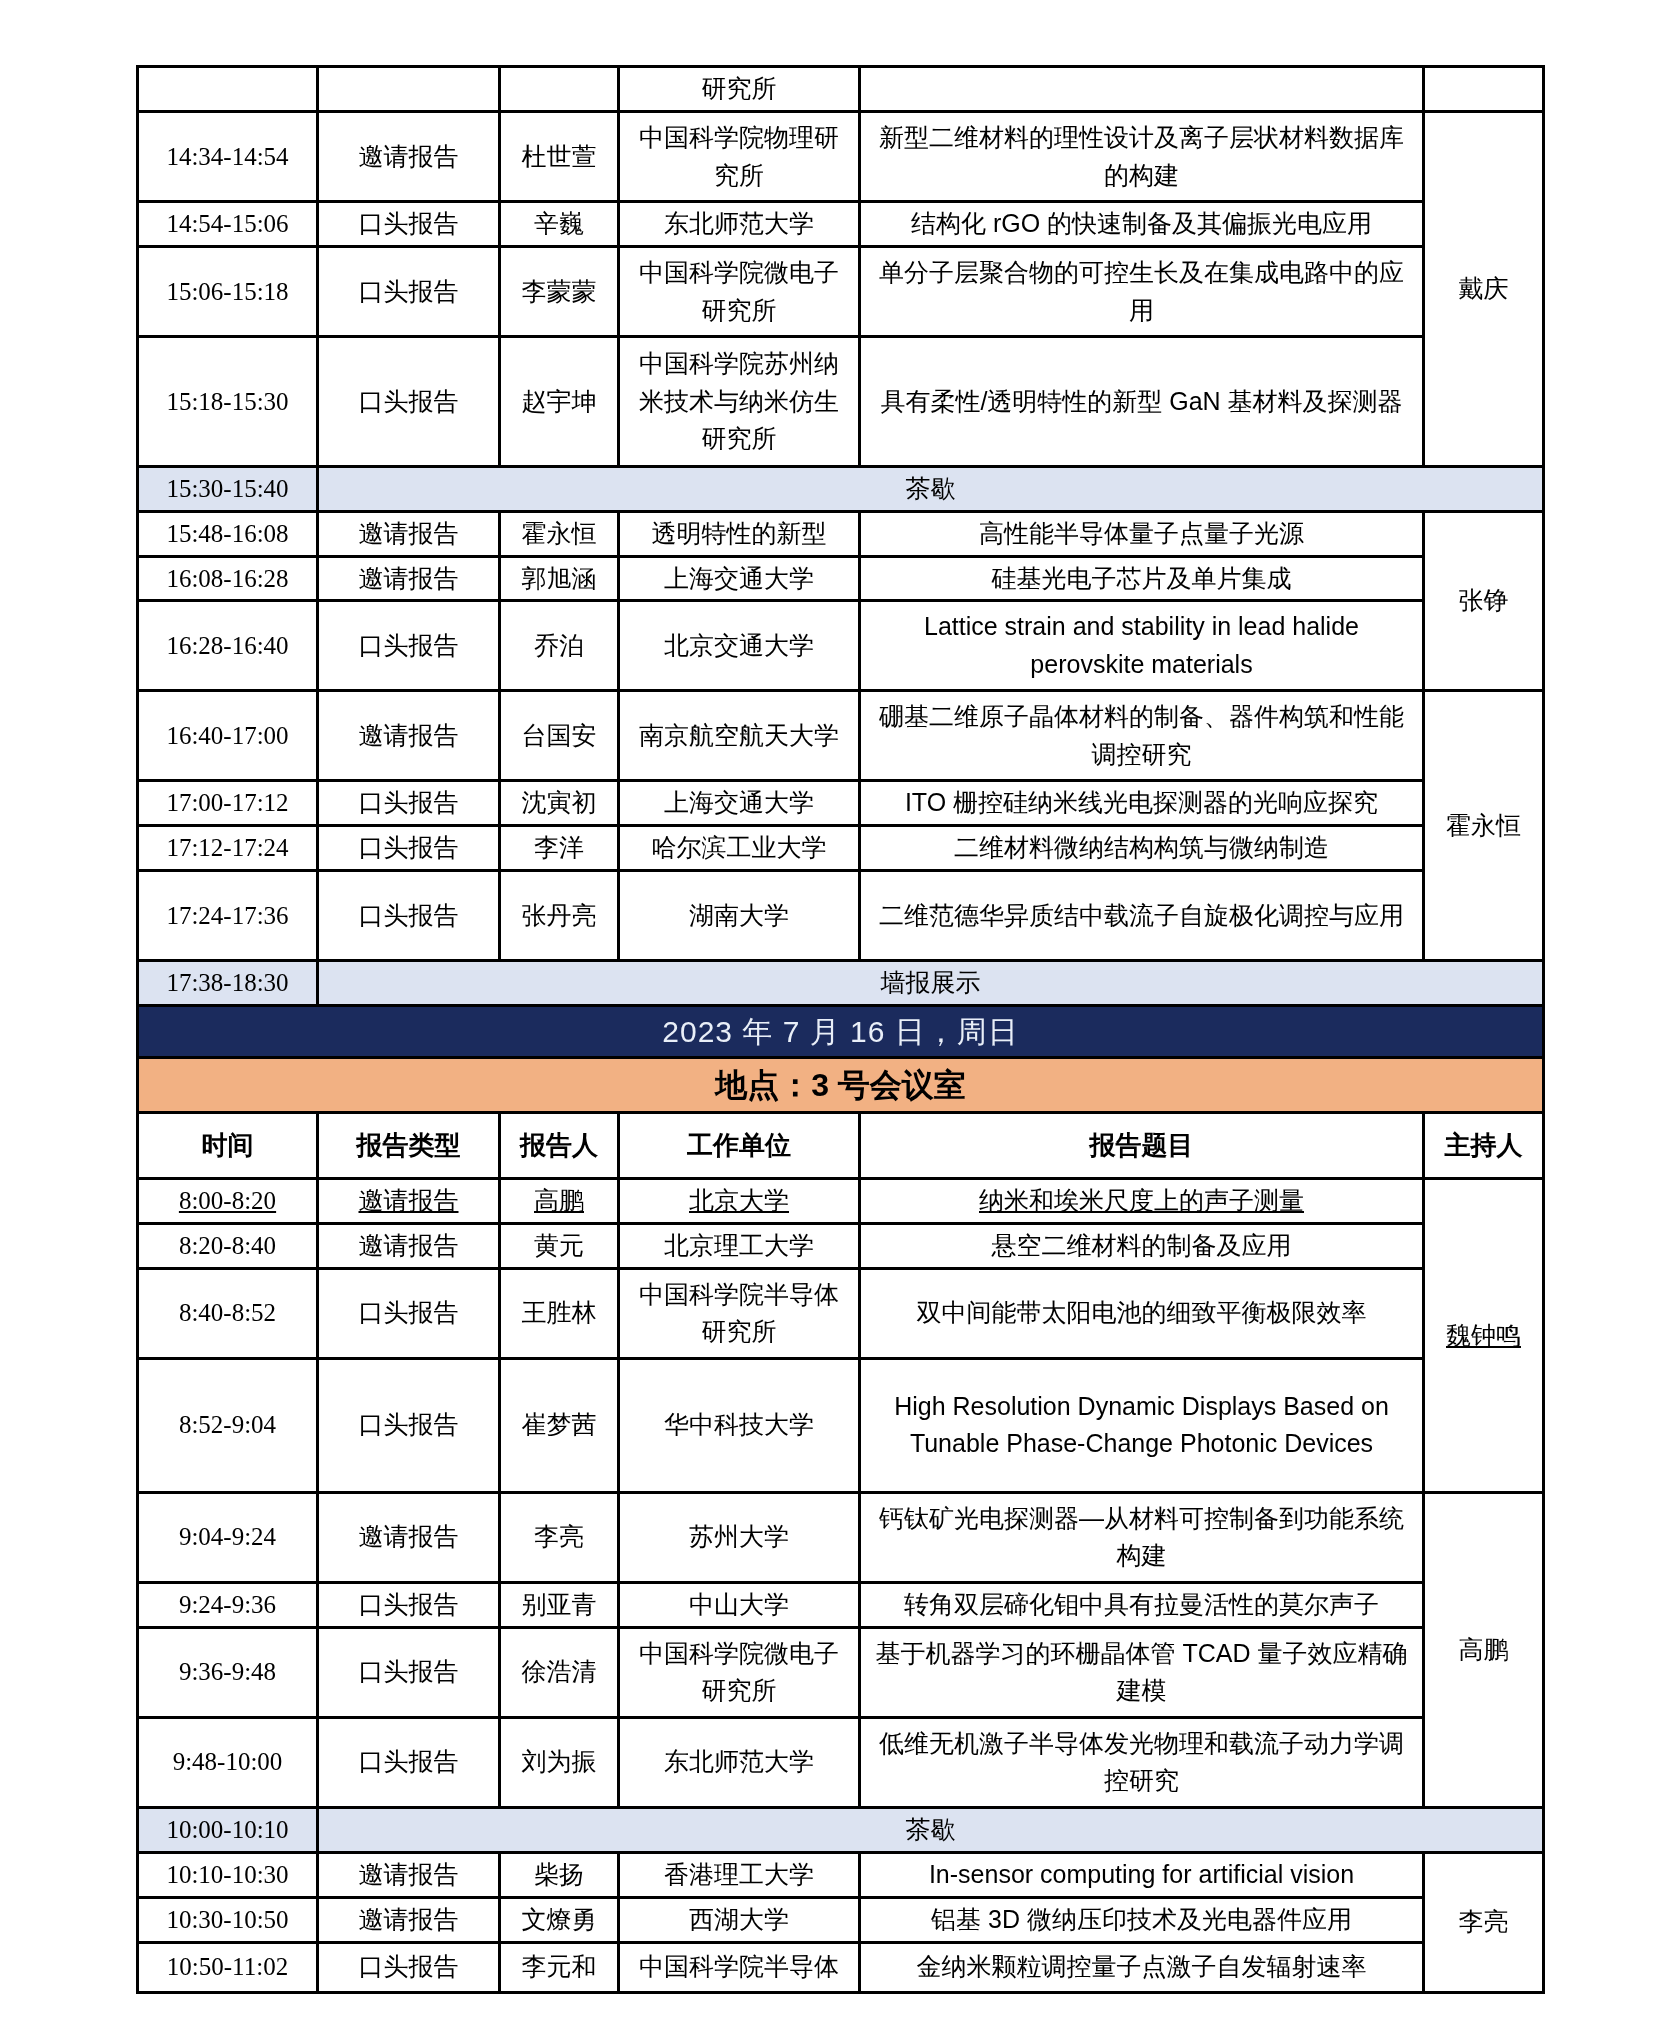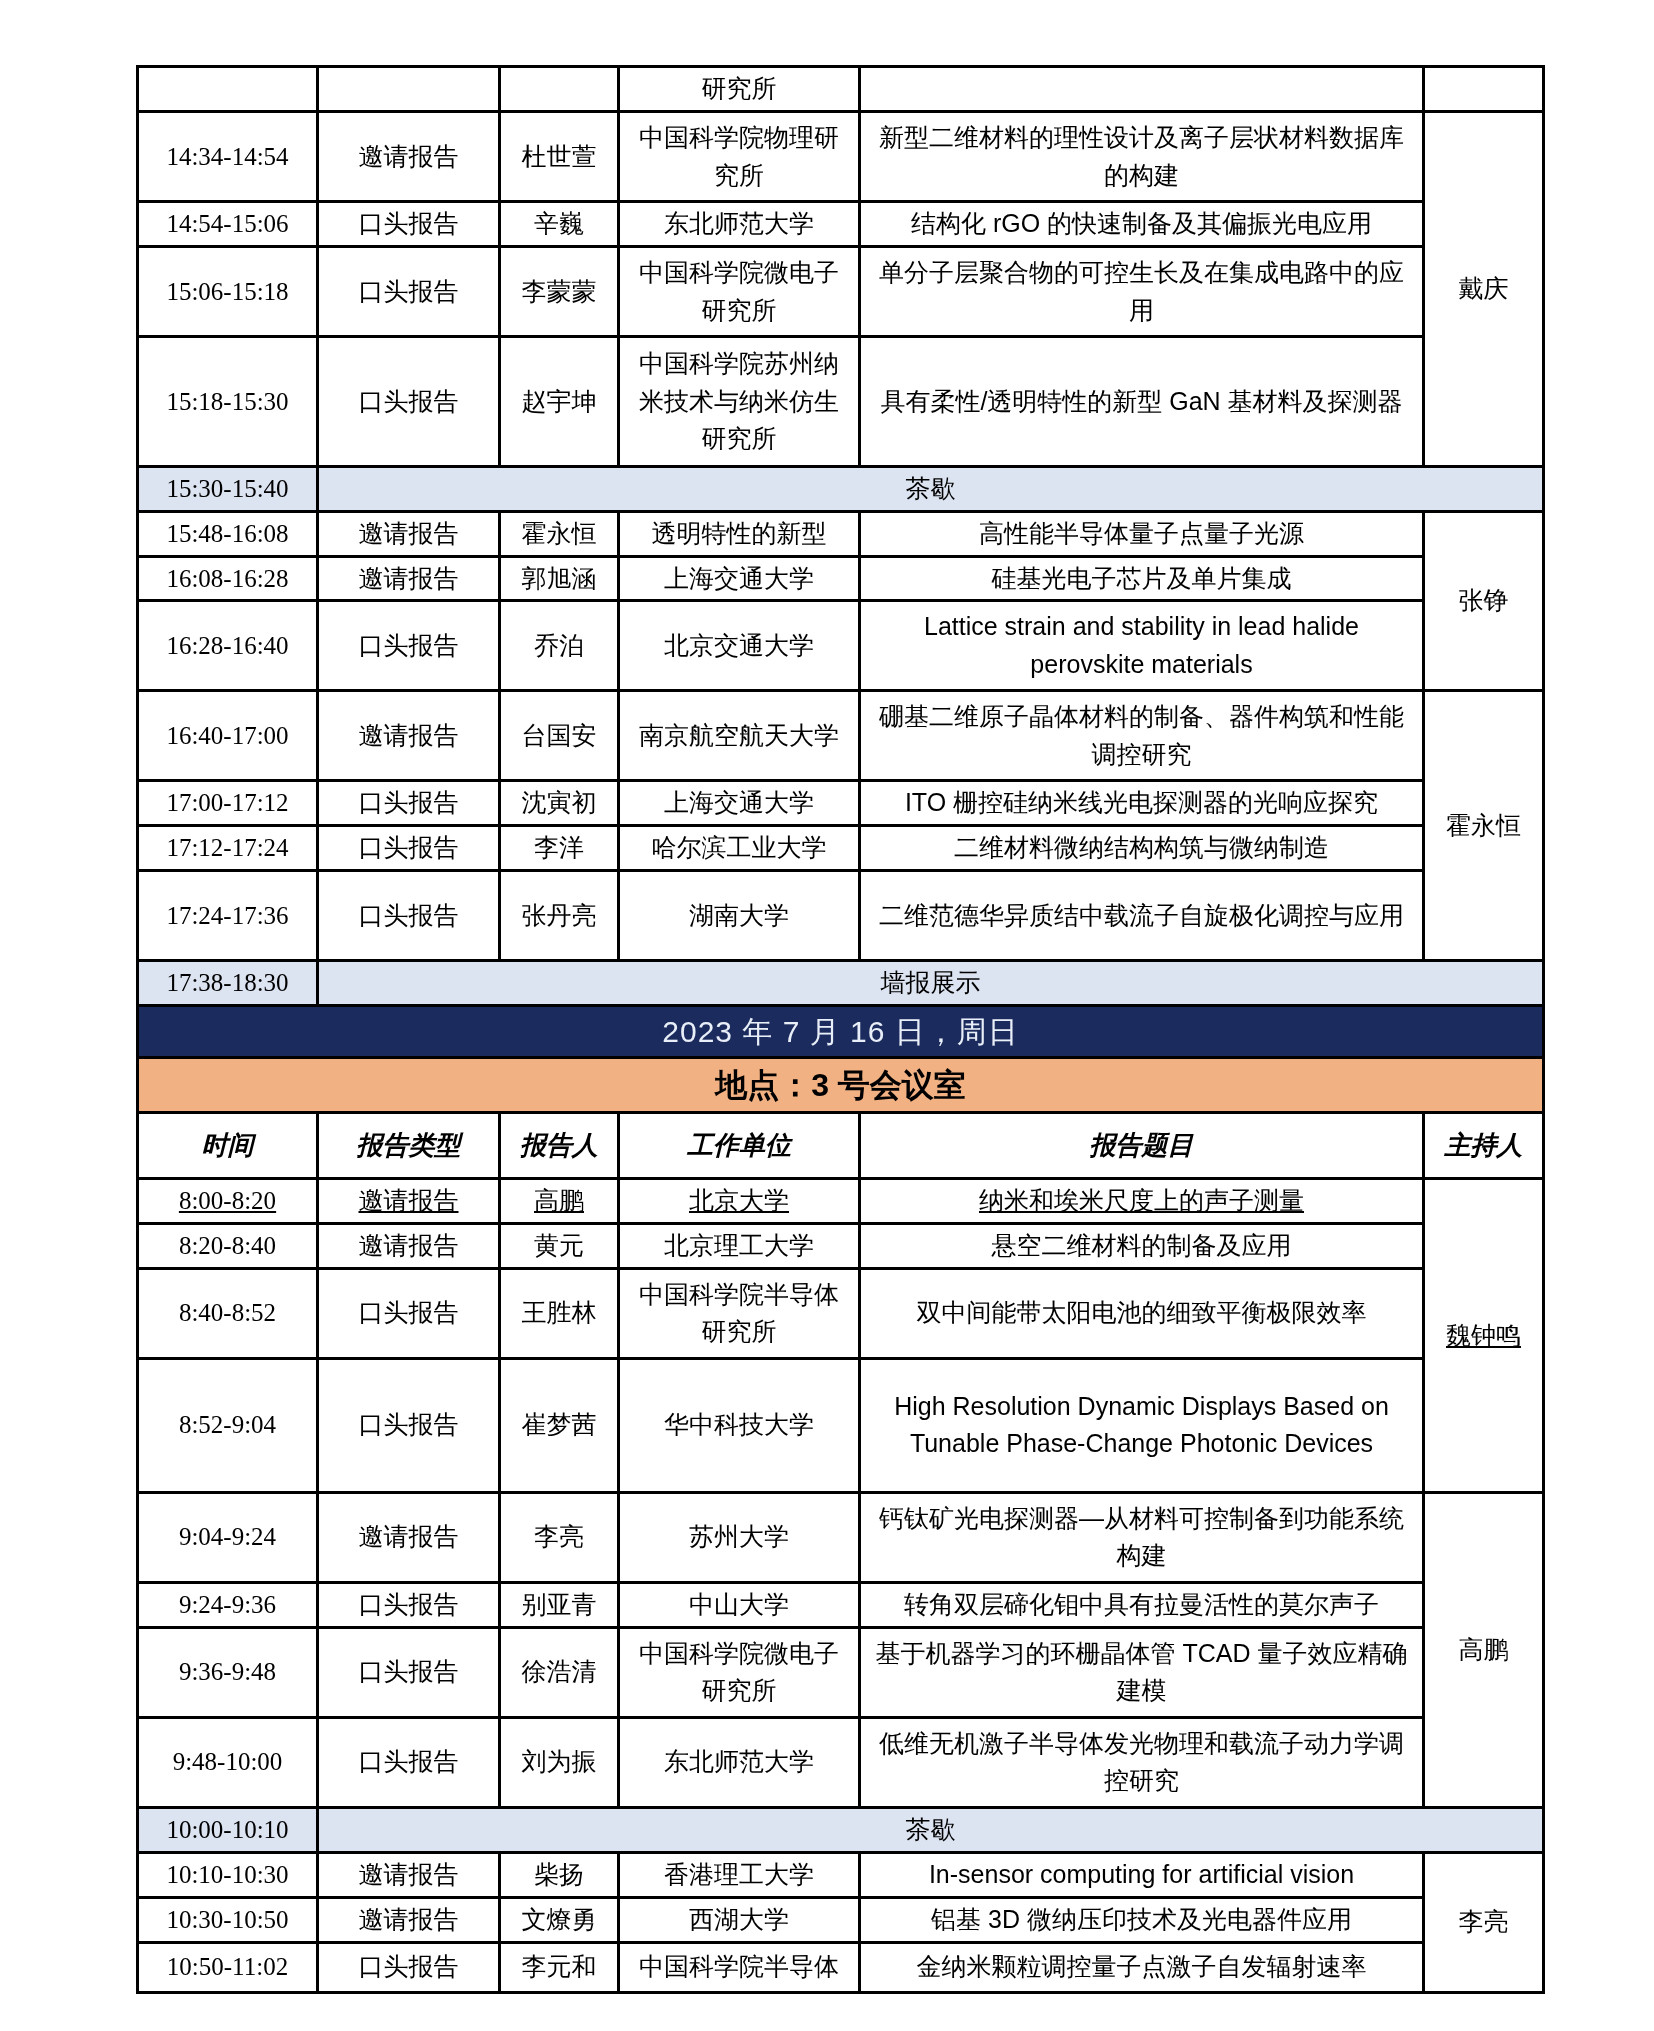--- a/index.html
+++ b/index.html
@@ -169,21 +169,21 @@
         <tr class="break-row" style="height: 45px;">
           <td class="time-cell">17:38-18:30</td>
           <td colspan="5">墙报展示</td>
         </tr>
         <tr class="date-banner-row" style="height: 52px;">
           <td colspan="6">2023 年 7 月 16 日，周日</td>
         </tr>
         <tr class="location-banner-row" style="height: 52px;">
           <td colspan="6">地点：3 号会议室</td>
         </tr>
-        <tr class="header-row" style="height: 66px; font-style: italic;">
+        <tr class="header-row" style="height: 66px;">
           <td class="time-cell">时间</td>
           <td>报告类型</td>
           <td>报告人</td>
           <td>工作单位</td>
           <td>报告题目</td>
           <td>主持人</td>
         </tr>
         <tr style="height: 32px; text-decoration: underline;">
           <td class="time-cell">8:00-8:20</td>
           <td>邀请报告</td>

